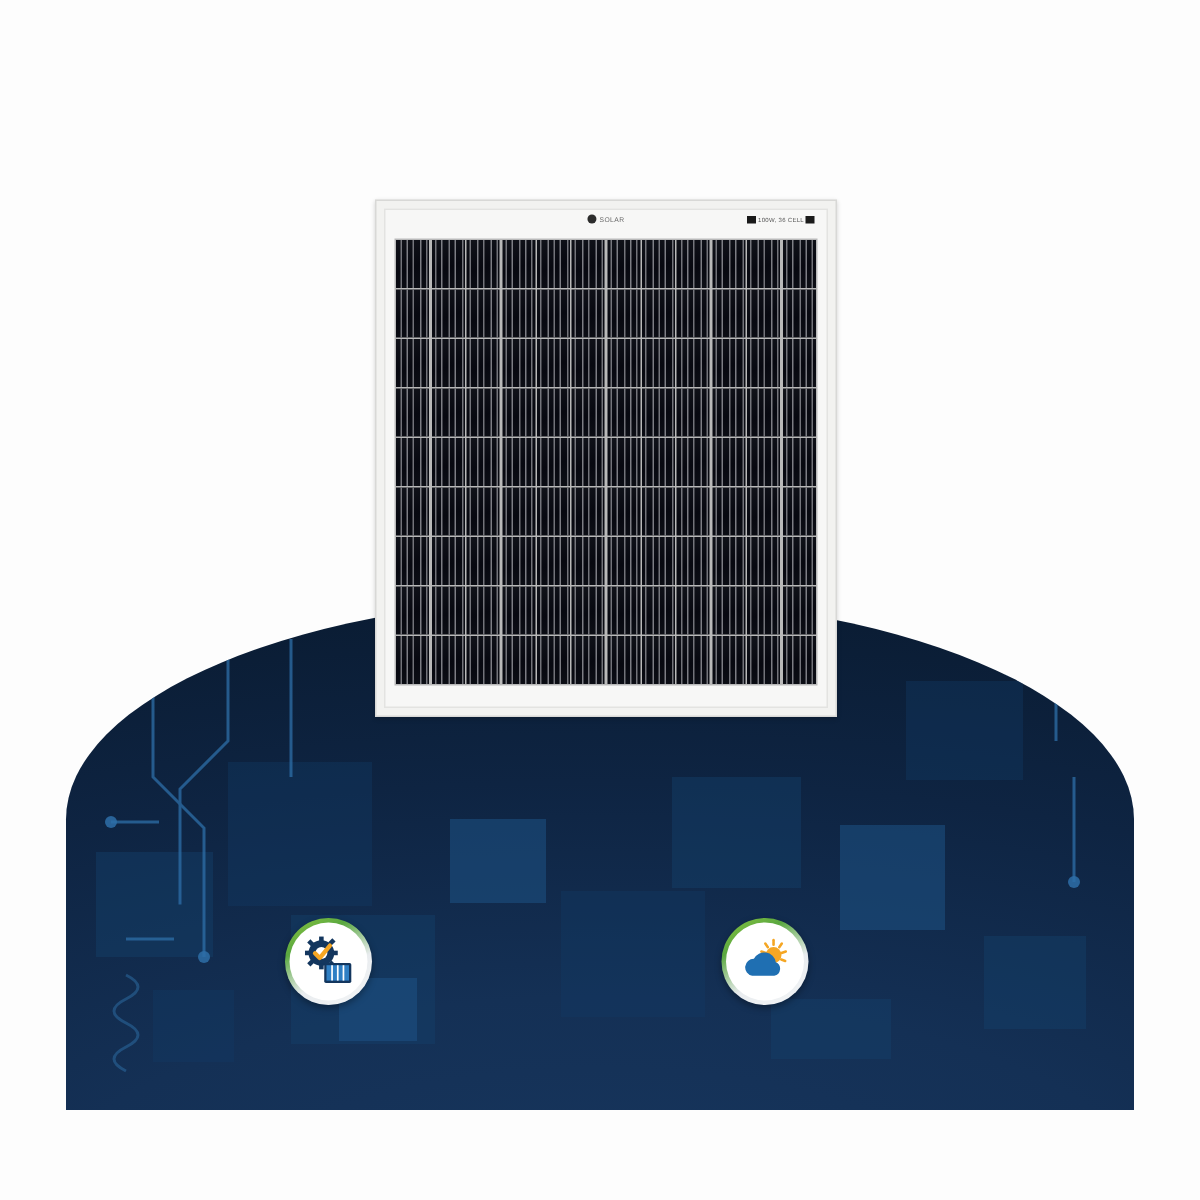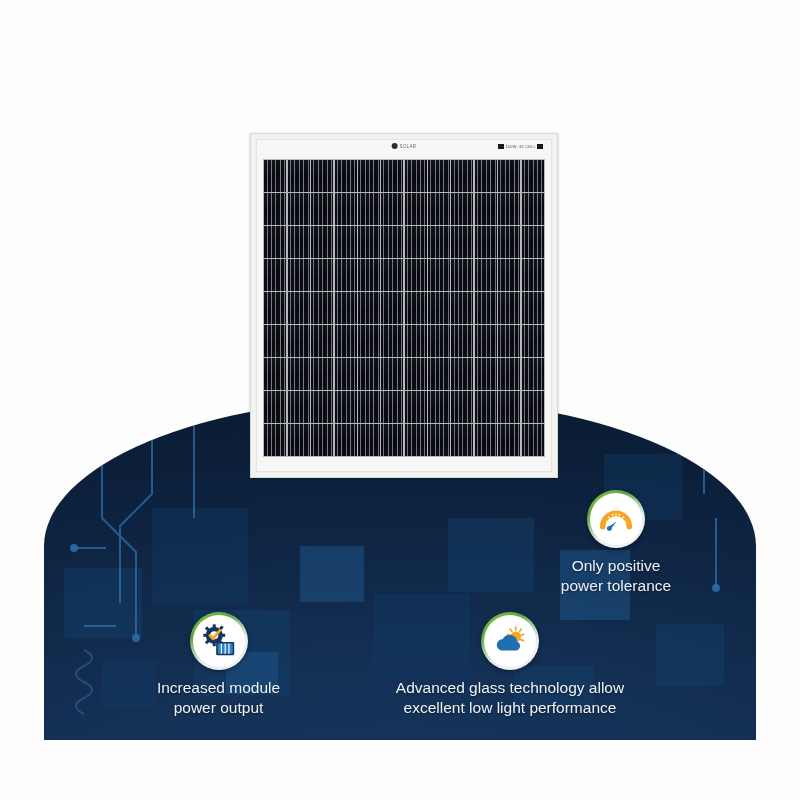--- a/index.html
+++ b/index.html
@@ -719,42 +719,20 @@
             <span class="bb" style="left: 10%;"></span>
             <span class="bb" style="left: 50%;"></span>
             <span class="bb" style="left: 90%;"></span>
           </div>
         </div>
     </div>
   </div>
 
 
 
-  <div class="feat" style="left:516px;top:490px;width:200px;">
-    <div class="icon-wrap">
-      <div class="icon-in">
-        <svg width="38" height="38" viewBox="0 0 40 40">
-          <path d="M6 28 A14 14 0 0 1 34 28" fill="none" stroke="#f5a623" stroke-width="6" stroke-linecap="round"></path>
-          <g stroke="#ffffff" stroke-width="1.1">
-            <line x1="9.5" y1="22" x2="11.6" y2="23.2"></line>
-            <line x1="12" y1="17.5" x2="13.6" y2="19.3"></line>
-            <line x1="16" y1="14.8" x2="17" y2="17"></line>
-            <line x1="20" y1="13.9" x2="20" y2="16.3"></line>
-            <line x1="24" y1="14.8" x2="23" y2="17"></line>
-            <line x1="28" y1="17.5" x2="26.4" y2="19.3"></line>
-            <line x1="30.5" y1="22" x2="28.4" y2="23.2"></line>
-          </g>
-          <path d="M20.5 22.5 L14 31.5 L11.6 28.6 Z" fill="#1f6fb2"></path>
-          <circle cx="13" cy="30" r="2.6" fill="#1f6fb2"></circle>
-        </svg>
-      </div>
-    </div>
-    <div class="feat-label">Only positive
-power tolerance</div>
-  </div>
 
   <div class="feat" style="left:116px;top:612px;width:205px;">
     <div class="icon-wrap">
       <div class="icon-in">
         <svg width="38" height="38" viewBox="0 0 40 40">
           <g fill="#13365e">
             <circle cx="15" cy="14" r="9"></circle>
             <rect x="13.4" y="2.5" width="3.2" height="4"></rect>
             <rect x="13.4" y="21.5" width="3.2" height="4"></rect>
             <rect x="3.5" y="12.4" width="4" height="3.2"></rect>
@@ -769,38 +747,34 @@
           <rect x="17" y="21" width="19" height="14" rx="1.2" fill="#13365e"></rect>
           <rect x="18.6" y="22.6" width="15.8" height="10.8" fill="#2f7fc4"></rect>
           <g stroke="#ffffff" stroke-width="1.2">
             <line x1="22.5" y1="22.6" x2="22.5" y2="33.4"></line>
             <line x1="26.5" y1="22.6" x2="26.5" y2="33.4"></line>
             <line x1="30.5" y1="22.6" x2="30.5" y2="33.4"></line>
           </g>
         </svg>
       </div>
     </div>
-    <div class="feat-label">Increased module
-power output</div>
   </div>
 
   <div class="feat" style="left:355px;top:612px;width:310px;">
     <div class="icon-wrap">
       <div class="icon-in">
         <svg width="38" height="38" viewBox="0 0 40 40">
           <g stroke="#f5a623" stroke-width="1.8" stroke-linecap="round">
             <line x1="26" y1="5" x2="26" y2="8.2"></line>
             <line x1="31.8" y1="7.4" x2="30" y2="10"></line>
             <line x1="34.6" y1="13" x2="31.6" y2="14"></line>
             <line x1="34.2" y1="19.6" x2="31.4" y2="18.6"></line>
             <line x1="20.2" y1="7.4" x2="22" y2="10"></line>
             <line x1="17.5" y1="13" x2="20.5" y2="14"></line>
           </g>
           <circle cx="26" cy="15.5" r="5.6" fill="#f5a623"></circle>
           <path d="M11 30 a6 6 0 0 1 1.2 -11.9 a8.2 8.2 0 0 1 15.4 2.4 a5 5 0 0 1 -1.1 9.5 Z" fill="#1f6fb2"></path>
         </svg>
       </div>
     </div>
-    <div class="feat-label">Advanced glass technology allow
-excellent low light performance</div>
   </div>
 
 </div>
 
 </body></html>

